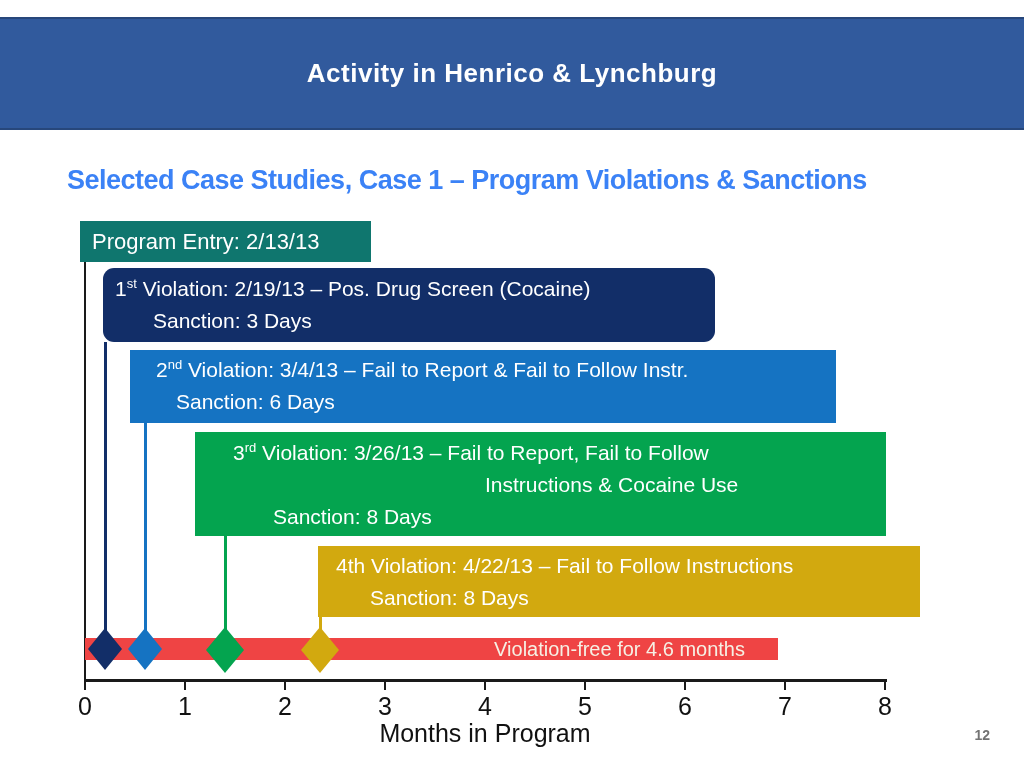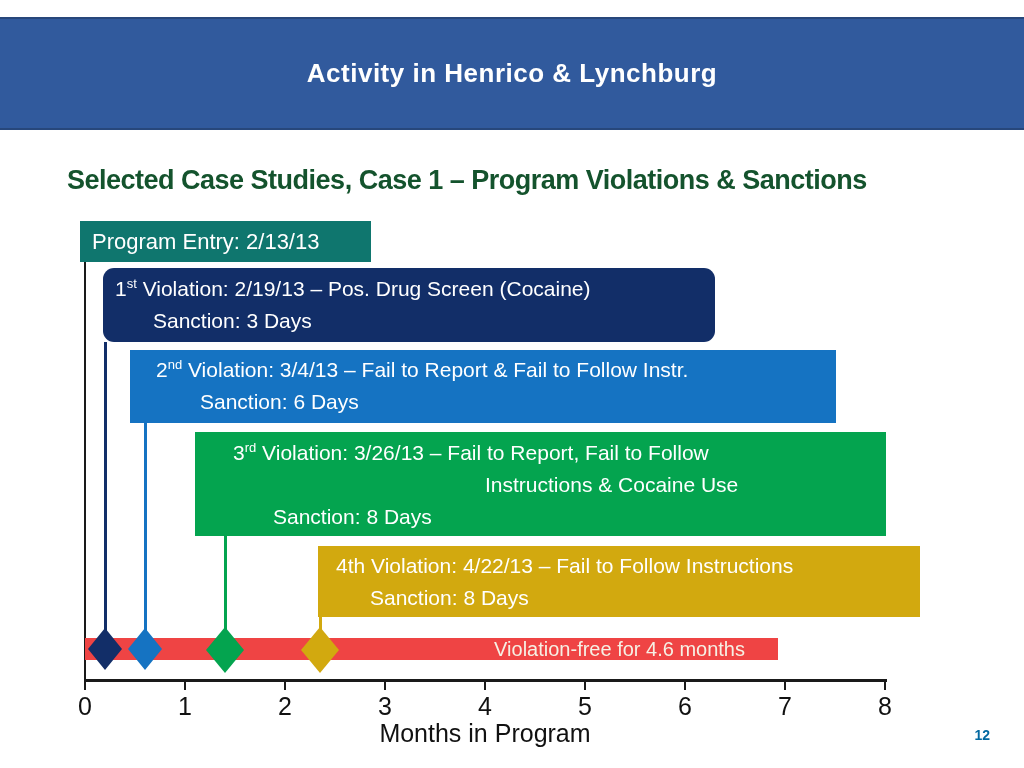--- a/index.html
+++ b/index.html
@@ -11,21 +11,21 @@
   #header-bar{
     position:absolute;left:0;top:17px;width:1024px;height:113px;
     background:#315a9d;border-top:2px solid #27477b;border-bottom:2px solid #27477b;
     box-sizing:border-box;display:flex;align-items:center;justify-content:center;
   }
   #header-bar .title{
     color:#ffffff;font-size:26px;font-weight:bold;letter-spacing:0.5px;
   }
   #subtitle{
     position:absolute;left:67px;top:165px;width:940px;
-    color:#14532d;font-size:27px;font-weight:bold;letter-spacing:-0.5px;
+    color:#3b82f6;font-size:27px;font-weight:bold;letter-spacing:-0.5px;
   }
   
   .box{position:absolute;color:#ffffff;box-sizing:border-box;}
   #entry-box{
     left:80px;top:221px;width:291px;height:41px;background:#0f766e;
     font-size:22px;line-height:41px;padding-left:12px;
   }
   .vbox{font-size:21px;line-height:32px;}
   .vbox sup{font-size:13px;line-height:0;vertical-align:super;}
   #v1-box{left:103px;top:268px;width:612px;height:74px;background:#122e68;padding:5px 0 0 12px;border-radius:11px;}
@@ -57,21 +57,21 @@
   .tick{position:absolute;top:682px;width:2px;height:8px;background:#1a1a1a;}
   .tick-label{
     position:absolute;top:692px;width:40px;margin-left:-20px;text-align:center;
     color:#111111;font-size:25px;
   }
   #axis-title{
     position:absolute;left:335px;top:719px;width:300px;text-align:center;
     color:#111111;font-size:25px;
   }
   #page-num{
-    position:absolute;right:34px;top:727px;color:#0369a1;font-size:14px;font-weight:bold;
+    position:absolute;right:34px;top:727px;color:#737373;font-size:14px;font-weight:bold;
   }
 </style>
 </head>
 <body>
 
 <div id="slide">
 
   <div id="header-bar">
     <div class="title">Activity in Henrico &amp; Lynchburg</div>
   </div>
@@ -82,21 +82,21 @@
 
   <div id="entry-box" class="box">Program Entry: 2/13/13</div>
 
   <div id="v1-box" class="box vbox">
     <div><span>1</span><sup>st</sup><span> Violation: 2/19/13 – Pos. Drug Screen (Cocaine)</span></div>
     <div style="margin-left:38px">Sanction: 3 Days</div>
   </div>
 
   <div id="v2-box" class="box vbox">
     <div><span>2</span><sup>nd</sup><span> Violation: 3/4/13 – Fail to Report &amp; Fail to Follow Instr.</span></div>
-    <div style="margin-left:44px">Sanction: 6 Days</div>
+    <div style="margin-left:20px">Sanction: 6 Days</div>
   </div>
 
   <div id="v3-box" class="box vbox">
     <div><span>3</span><sup>rd</sup><span> Violation: 3/26/13 – Fail to Report, Fail to Follow</span></div>
     <div style="margin-left:252px">Instructions &amp; Cocaine Use</div>
     <div style="margin-left:40px">Sanction: 8 Days</div>
   </div>
 
   <div id="v4-box" class="box vbox">
     <div><span>4th</span><sup></sup><span> Violation: 4/22/13 – Fail to Follow Instructions</span></div>

